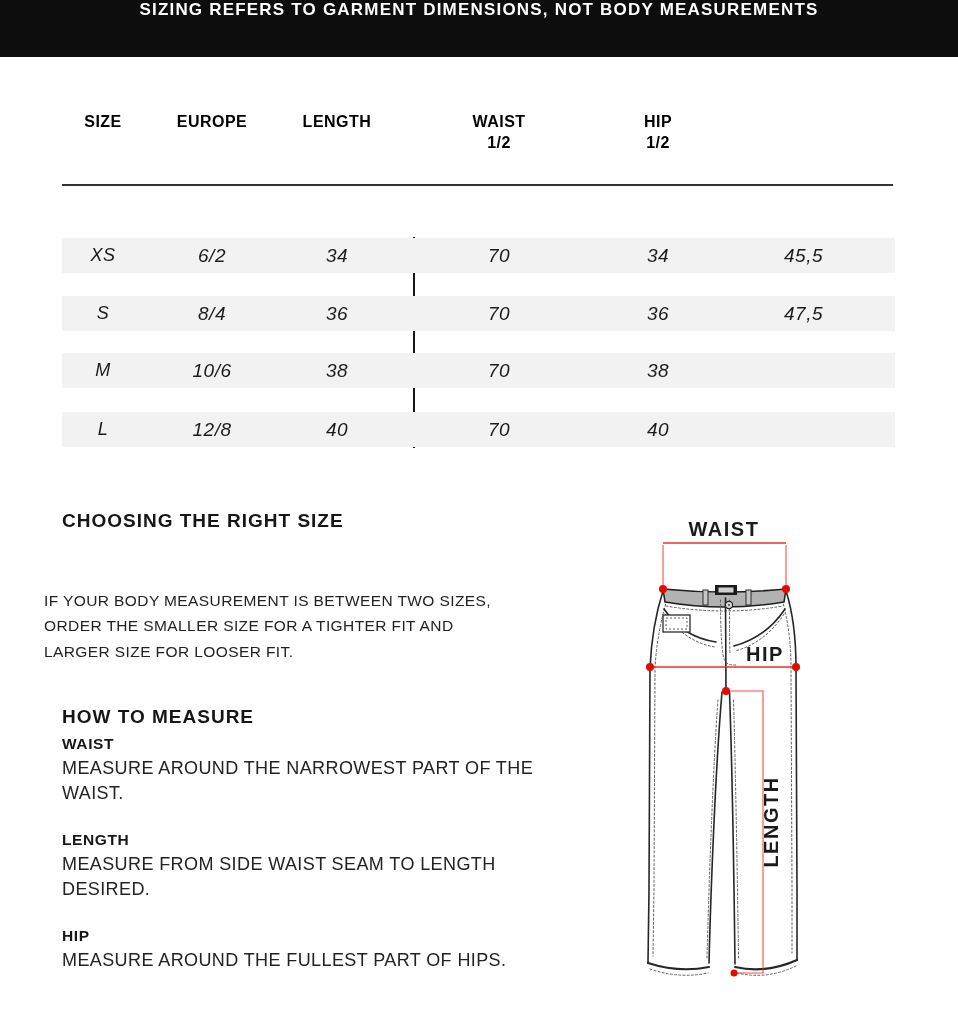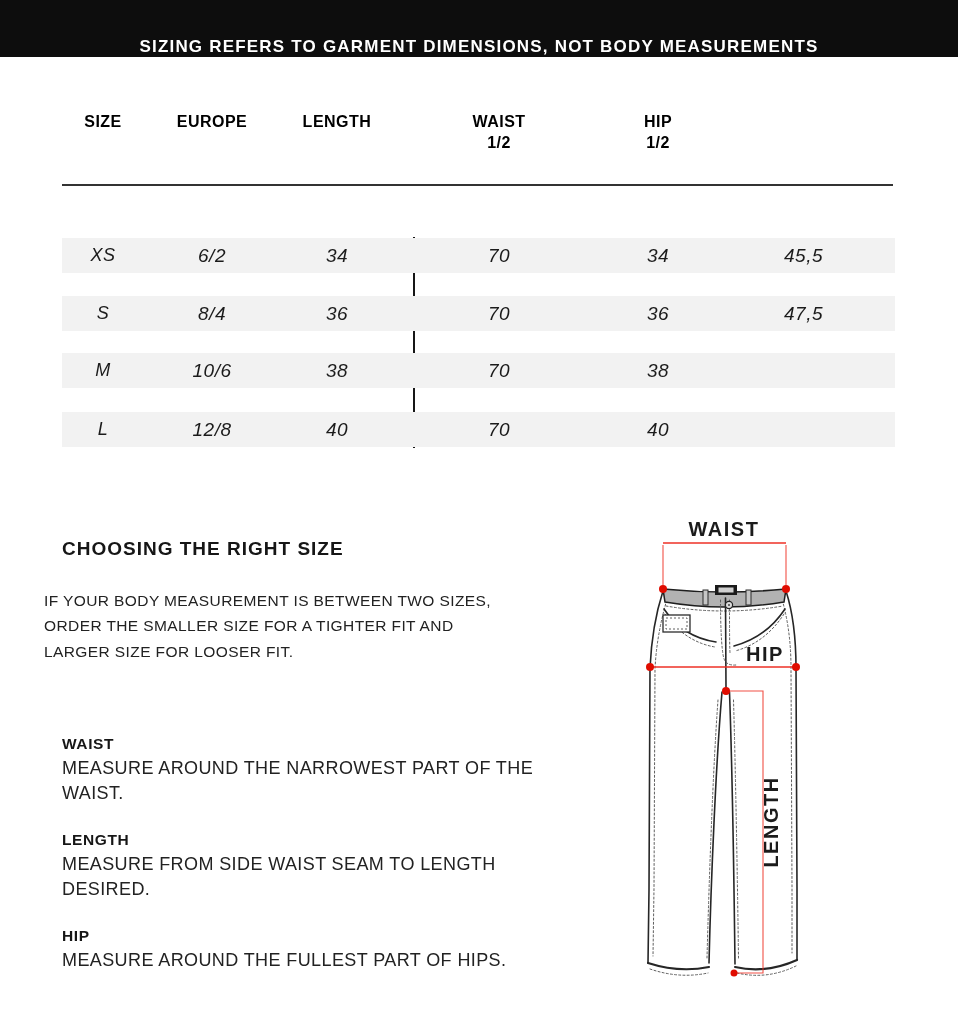--- a/index.html
+++ b/index.html
@@ -2,35 +2,35 @@
 <html><head>
 <meta charset="utf-8">
 <style>
   html,body{margin:0;padding:0;background:#fff;}
   .sheet{
     position:relative;width:958px;height:1025px;background:#ffffff;overflow:hidden;
     font-family:"Liberation Sans",sans-serif;color:#1b1b1b;
   }
   
   .banner{position:absolute;top:0;left:0;width:958px;height:57px;background:#0d0d0d;
-    display:flex;align-items:flex-end;justify-content:center;}
+    display:flex;align-items:flex-start;justify-content:center;}
   .banner-text{color:#ffffff;font-size:17px;font-weight:bold;letter-spacing:1.2px;white-space:nowrap;}
   
   .tbl-grid{position:absolute;left:62px;width:833px;display:grid;
     grid-template-columns:82px 136px 114px 210px 108px 183px;}
   .tbl-head{top:111px;}
   .th{text-align:center;font-size:16px;font-weight:700;letter-spacing:.5px;line-height:21px;color:#000000;}
   .rule{position:absolute;left:62px;top:184px;width:831px;border-top:2px solid #333333;}
   .col-divider{position:absolute;left:413px;top:237px;width:2px;height:211px;background:#161616;}
   .tbl-row{height:35px;background:#f2f2f2;align-items:center;}
   .td{text-align:center;font-size:19px;letter-spacing:.5px;color:#1b1b1b;font-style:italic;}
   .td.size{font-size:18px;}
   
   .sec-h{position:absolute;left:62px;font-size:19px;font-weight:bold;letter-spacing:1px;color:#161616;white-space:nowrap;}
-  .choosing-h{top:522px;}
+  .choosing-h{top:494px;}
   .choosing-p{position:absolute;left:44px;top:572px;width:520px;font-size:15.5px;line-height:25.5px;
     letter-spacing:.4px;color:#222;white-space:pre-line;}
   .measure-h{top:690px;}
   .measure-list{position:absolute;left:62px;top:731px;width:520px;}
   .m-item{margin-bottom:21px;}
   .m-label{font-size:15.5px;font-weight:bold;letter-spacing:.6px;line-height:25px;color:#161616;}
   .m-text{font-size:18px;letter-spacing:.4px;line-height:25px;color:#222;white-space:pre-line;}
   
   .diagram{position:absolute;left:590px;top:495px;width:280px;height:515px;}
   .outline{stroke:#262626;stroke-width:1.6;fill:none;stroke-linecap:round;}
@@ -106,20 +106,21 @@
     <div class="td">40</div>
     <div class="td">70</div>
     <div class="td">40</div>
   </div>
 
   <h2 class="sec-h choosing-h">CHOOSING THE RIGHT SIZE</h2>
   <p class="choosing-p">IF YOUR BODY MEASUREMENT IS BETWEEN TWO SIZES,
 ORDER THE SMALLER SIZE FOR A TIGHTER FIT AND
 LARGER SIZE FOR LOOSER FIT.</p>
 
+  <h2 class="sec-h measure-h">HOW TO MEASURE</h2>
   <div class="measure-list">
     <div class="m-item">
       <div class="m-label">WAIST</div>
       <div class="m-text">MEASURE AROUND THE NARROWEST PART OF THE WAIST.</div>
     </div>
     <div class="m-item">
       <div class="m-label">LENGTH</div>
       <div class="m-text">MEASURE FROM SIDE WAIST SEAM TO LENGTH
 DESIRED.</div>
     </div>

